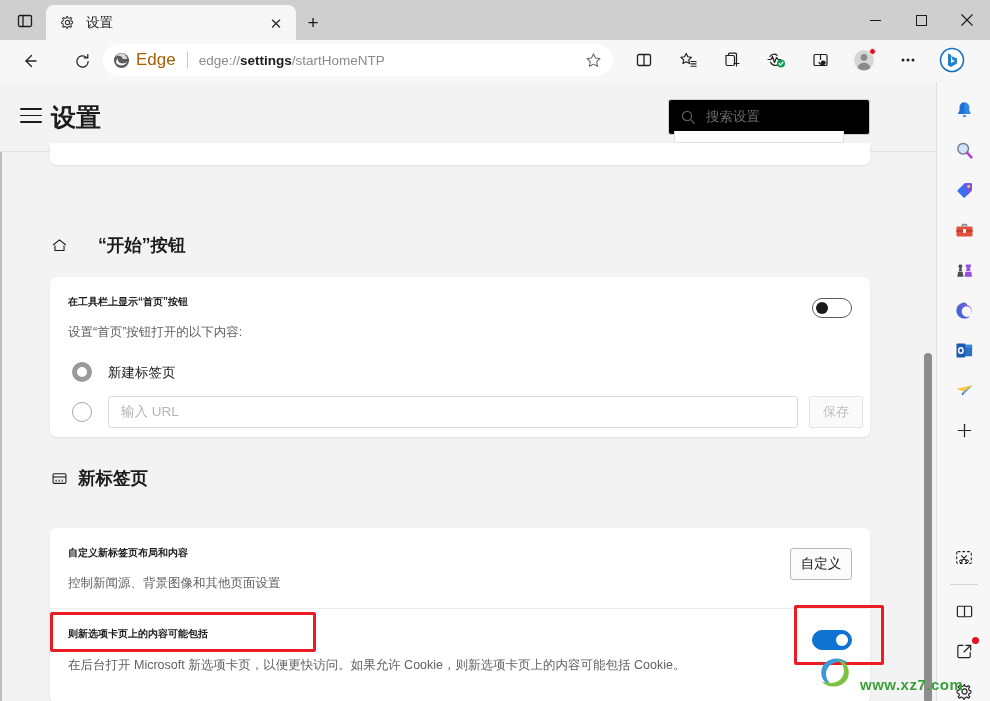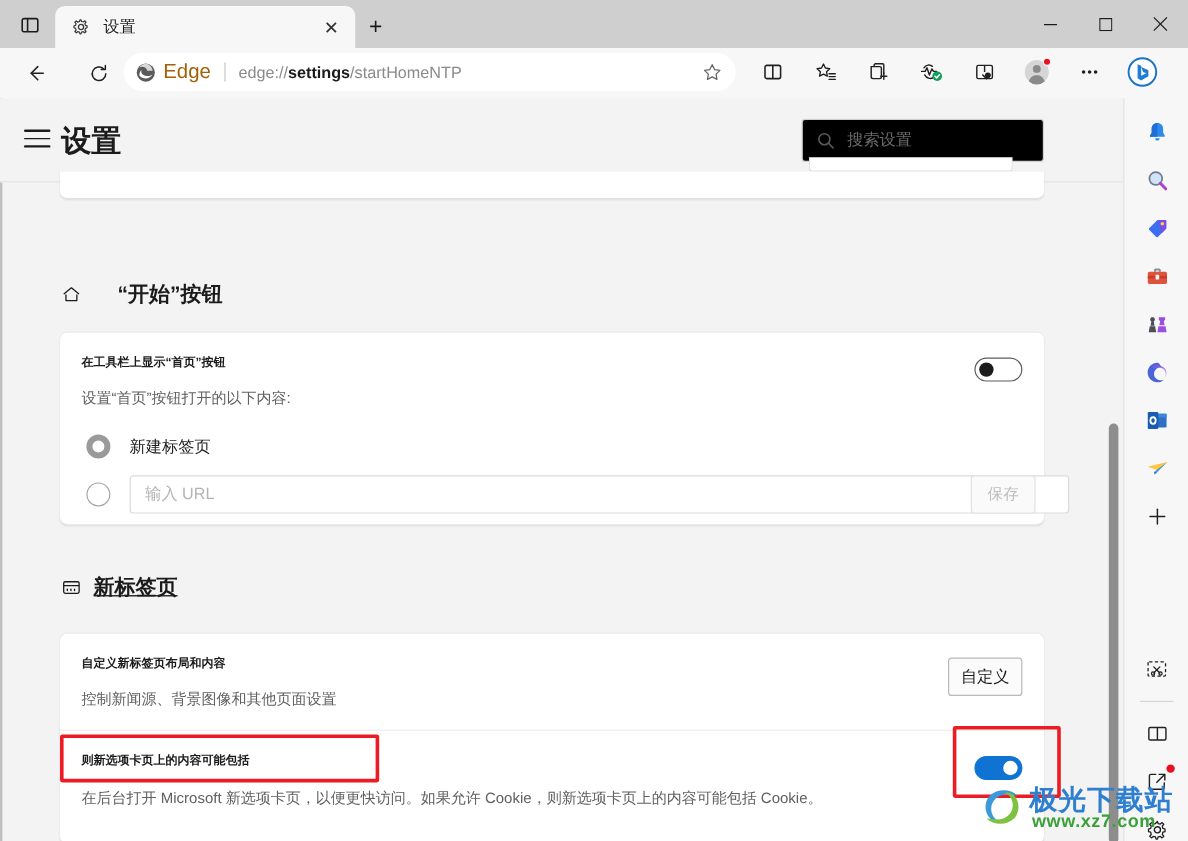--- a/index.html
+++ b/index.html
@@ -399,27 +399,27 @@
           <div class="row-sub" style="position:absolute; left:18px; top:40px;">设置“首页”按钮打开的以下内容:</div>
           <div class="toggle off" style="right:18px; top:21px;">
             <div class="knob"></div>
           </div>
         </div>
 
         <div class="radio checked" style="left:22px; top:85px;"></div>
         <div class="radio-label" style="left:58px; top:87px;">新建标签页</div>
 
         <div class="radio unchecked" style="left:22px; top:125px;"></div>
-        <div class="url-input" style="left:58px; top:119px; width:783px;">
+        <div class="url-input" style="left:58px; top:119px; width:690px;">
           <span>输入 URL</span>
         </div>
         <div class="save-btn" style="left:759px; top:119px;">保存</div>
       </div>
 
-      <div class="section-head" style="left:50px; top:324px;text-decoration:underline;">
+      <div class="section-head" style="left:50px; top:313px;">
         <div class="sh-icon">
           <svg width="17" height="17" viewBox="0 0 18 18" fill="none">
             <rect x="2.2" y="4" width="13.6" height="10.2" rx="1.3" stroke="#1b1b1b" stroke-width="1.15"></rect>
             <line x1="2.2" y1="7.4" x2="15.8" y2="7.4" stroke="#1b1b1b" stroke-width="1.15"></line>
             <line x1="5.4" y1="10.6" x2="5.4" y2="11.8" stroke="#1b1b1b" stroke-width="1.15" stroke-linecap="round"></line>
             <line x1="8.6" y1="10.6" x2="8.6" y2="11.8" stroke="#1b1b1b" stroke-width="1.15" stroke-linecap="round"></line>
             <line x1="11.8" y1="10.6" x2="11.8" y2="11.8" stroke="#1b1b1b" stroke-width="1.15" stroke-linecap="round"></line>
           </svg>
         </div>
         <div class="sh-title">新标签页</div>
@@ -551,17 +551,16 @@
         <path d="M10 2.6l.6 1.9 2 .5 1.5-1.3 1.5 1.5-1.3 1.5.5 2 1.9.6v2.2l-1.9.6-.5 2 1.3 1.5-1.5 1.5-1.5-1.3-2 .5-.6 1.9H8.9l-.6-1.9-2-.5-1.5 1.3-1.5-1.5 1.3-1.5-.5-2-1.9-.6V9.3l1.9-.6.5-2L3.3 5.2l1.5-1.5 1.5 1.3 2-.5z" stroke="#202020" stroke-width="1.15" stroke-linejoin="round"></path>
       </svg>
     </div>
   </div>
 
   <div class="watermark">
     <svg width="42" height="40" viewBox="0 0 42 40" style="position:absolute;left:0;top:2px;">
       <path d="M34 10c-6-6-17-6-23 0-5 5-5 14 0 19 2 2 5 3 8 3-4-2-7-6-7-11 0-7 6-12 13-12 3 0 6 1 9 1z" fill="#3d9ad8"></path>
       <path d="M8 29c6 6 17 6 23 0 5-5 5-14 0-19-2-2-5-3-8-3 4 2 7 6 7 11 0 7-6 12-13 12-3 0-6-1-9-1z" fill="#7ec242"></path>
     </svg>
-    <div class="wm-text1">极光下载站</div>
     <div class="wm-text2">www.xz7.com</div>
   </div>
 
 </div>
 
 </body></html>

